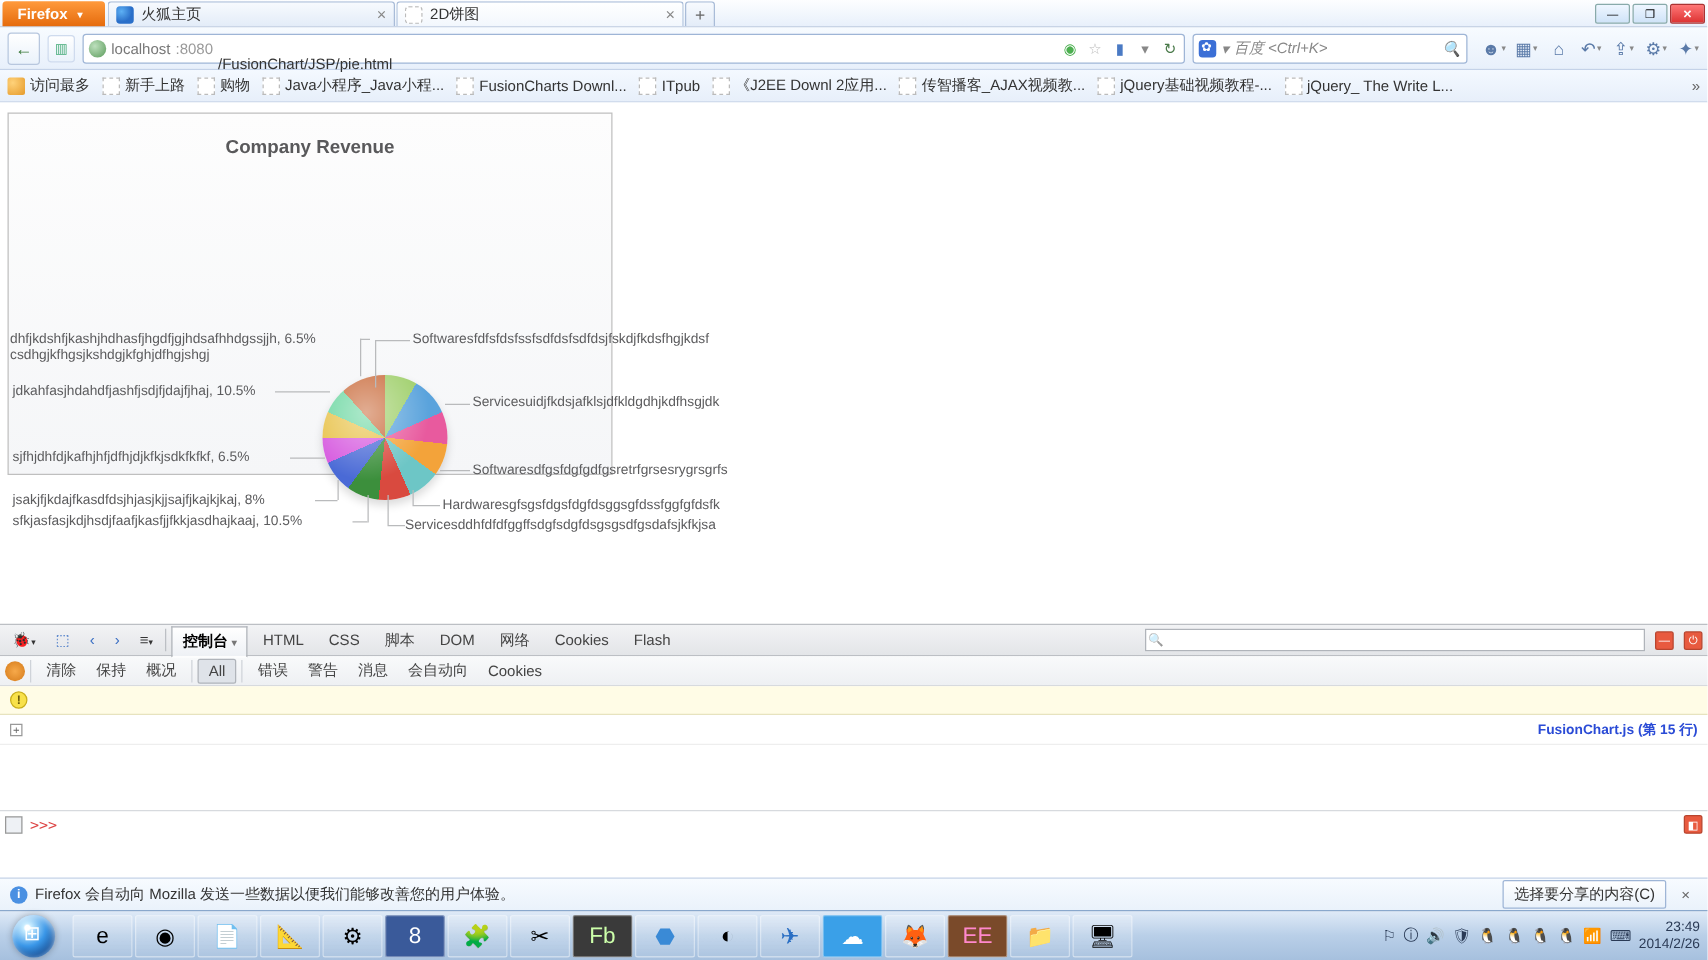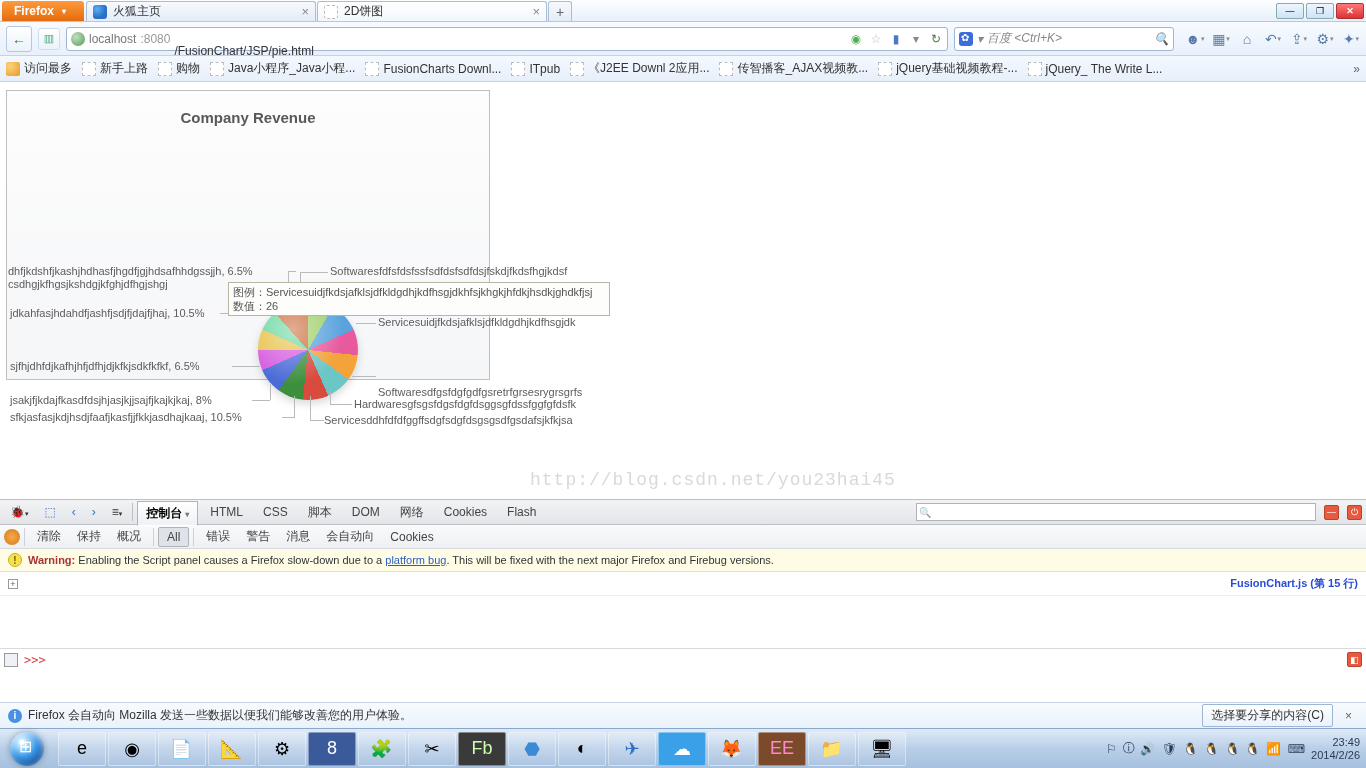--- a/index.html
+++ b/index.html
@@ -219,21 +219,21 @@
   </div>
   <div class="pie"></div>
 
   <div class="lbl" style="left:330px;top:183px">Softwaresfdfsfdsfssfsdfdsfsdfdsjfskdjfkdsfhgjkdsf</div>
   <div class="line" style="left:300px;top:190px;width:28px"></div>
     <div class="lineV" style="left:300px;top:190px;height:38px"></div>
 
   <div class="lbl" style="left:378px;top:234px">Servicesuidjfkdsjafklsjdfkldgdhjkdfhsgjdk</div>
   <div class="line" style="left:356px;top:241px;width:20px"></div>
 
-  <div class="lbl" style="left:378px;top:304px">Softwaresdfgsfdgfgdfgsretrfgrsesrygrsgrfs</div>
+  <div class="lbl" style="left:378px;top:288px">Softwaresdfgsfdgfgdfgsretrfgrsesrygrsgrfs</div>
   <div class="line" style="left:352px;top:294px;width:24px"></div>
 
   <div class="lbl" style="left:354px;top:316px">Hardwaresgfsgsfdgsfdgfdsggsgfdssfggfgfdsfk</div>
   <div class="line" style="left:330px;top:322px;width:22px"></div>
     <div class="lineV" style="left:330px;top:310px;height:12px"></div>
 
   <div class="lbl" style="left:324px;top:332px">Servicesddhfdfdfggffsdgfsdgfdsgsgsdfgsdafsjkfkjsa</div>
   <div class="line" style="left:310px;top:338px;width:14px"></div>
     <div class="lineV" style="left:310px;top:314px;height:24px"></div>
 
@@ -249,26 +249,21 @@
   <div class="line" style="left:232px;top:284px;width:28px"></div>
 
   <div class="lbl" style="left:10px;top:225px;">jdkahfasjhdahdfjashfjsdjfjdajfjhaj, 10.5%</div>
   <div class="line" style="left:220px;top:231px;width:44px"></div>
 
   <div class="lbl" style="left:8px;top:196px;">csdhgjkfhgsjkshdgjkfghjdfhgjshgj</div>
   <div class="lbl" style="left:8px;top:183px;">dhfjkdshfjkashjhdhasfjhgdfjgjhdsafhhdgssjjh, 6.5%</div>
   <div class="line" style="left:288px;top:189px;width:8px"></div>
     <div class="lineV" style="left:288px;top:189px;height:30px"></div>
 
-  <div class="tooltip">
-    <span>图例：</span><span>Servicesuidjfkdsjafklsjdfkldgdhjkdfhsgjdkhfsjkhgkjhfdkjhsdkjghdkfjsj</span><br>
-    <span>数值：</span><span>26</span>
-  </div>
-
-  <div class="watermark">http://blog.csdn.net/you23hai45</div>
+
 </div>
 
 <div class="devtools">
   <div class="dt-top">
     <span class="dt-btn">🐞<span style="font-size:7px">▾</span></span>
     <span class="dt-btn" style="color:#3a6fc4">⬚</span>
     <span class="dt-btn" style="color:#3a6fc4">‹</span>
     <span class="dt-btn" style="color:#3a6fc4">›</span>
     <span class="dt-btn">≡<span style="font-size:7px">▾</span></span>
     <span style="width:1px;height:18px;background:#bcbfc4"></span>
@@ -294,21 +289,20 @@
     <span class="stab active">All</span>
     <span class="sep"></span>
     <span class="stab">错误</span>
     <span class="stab">警告</span>
     <span class="stab">消息</span>
     <span class="stab">会自动向</span>
     <span class="stab">Cookies</span>
   </div>
   <div class="dt-warn">
     <span class="warn-ico">!</span>
-    <span><b>Warning:</b><span> Enabling the Script panel causes a Firefox slow-down due to a </span><a>platform bug</a><span>. This will be fixed with the next major Firefox and Firebug versions.</span></span>
   </div>
   <div class="dt-log">
     <span class="plus">+</span>
     <span class="src"><span>FusionChart.js</span><span class="srcln"> (第 15 行)</span></span>
   </div>
   <div style="height:52px"></div>
   <div class="dt-cmd">
     <span class="box"></span>
     <span class="prompt">&gt;&gt;&gt;</span>
     <span class="rbtn">◧</span>

